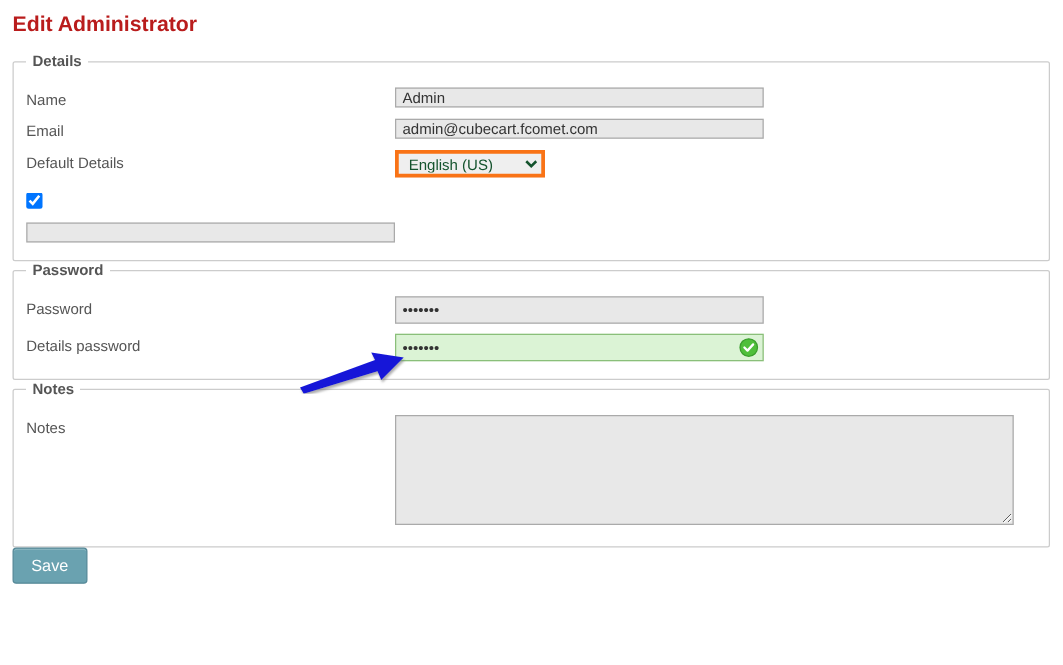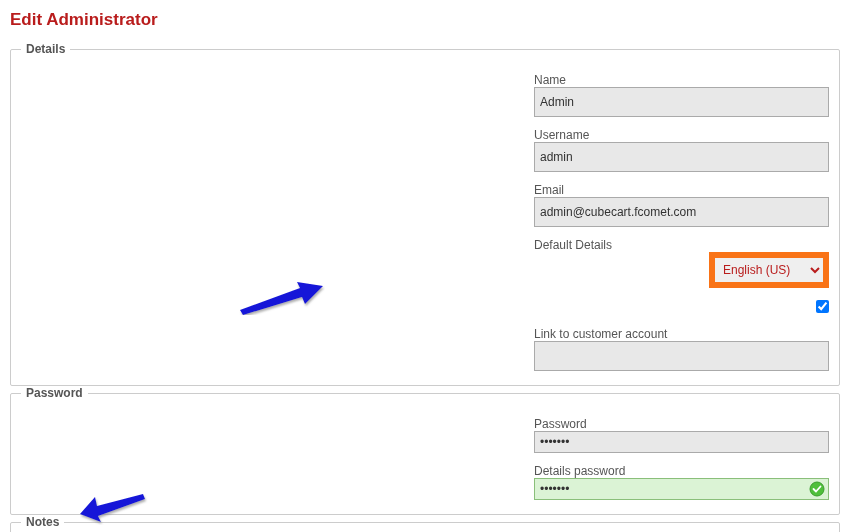--- a/index.html
+++ b/index.html
@@ -26,51 +26,50 @@
       padding: 10px 10px 10px 10px;
     }
     legend {
       padding: 0 5px;
       color: #555;
       font-weight: bold;
       font-size: 12px;
     }
     .form-row {
       display: flex;
-      align-items: flex-end;
+      align-items: flex-start;
       padding: 4px 0;
-      flex-direction: column;
     }
     .form-label {
       width: 295px;
       flex-shrink: 0;
       color: #555;
       padding-top: 3px;
     }
     .form-control {
       flex: 1;
     }
     .text-input {
       width: 295px;
-      height: 30px;
+      height: 16px;
       border: 1px solid #aaa;
       background: #e8e8e8;
       padding: 2px 5px;
       font-size: 12px;
       font-family: Arial, Helvetica, sans-serif;
       color: #333;
     }
     .select-input {
-      height: 36px;
-      border: 6px solid #f97316;
+      height: 22px;
+      border: 3px solid #f97316;
       background: #efefef;
       padding: 1px 4px;
       font-size: 12px;
       font-family: Arial, Helvetica, sans-serif;
-      color: #b91c1c;
+      color: #14532d;
       min-width: 120px;
     }
     .checkbox-input {
       margin-top: 4px;
     }
     .password-input {
       width: 295px;
       height: 22px;
       border: 1px solid #aaa;
       background: #e8e8e8;
@@ -151,26 +150,20 @@
   <fieldset>
     <legend>Details</legend>
 
     <div class="form-row">
       <div class="form-label">Name</div>
       <div class="form-control">
         <input type="text" class="text-input" value="Admin" style="">
       </div>
     </div>
 
-    <div class="form-row">
-      <div class="form-label">Username</div>
-      <div class="form-control">
-        <input type="text" class="text-input" value="admin" style="">
-      </div>
-    </div>
 
     <div class="form-row">
       <div class="form-label">Email</div>
       <div class="form-control">
         <input type="text" class="text-input" value="admin@cubecart.fcomet.com" style="">
       </div>
     </div>
 
     <div class="form-row">
       <div class="form-label">Default Details</div>
@@ -181,21 +174,20 @@
       </div>
     </div>
 
     <div class="form-row">
       <div class="form-control">
         <input type="checkbox" class="checkbox-input" checked="" style="">
       </div>
     </div>
 
     <div class="form-row">
-      <div class="form-label">Link to customer account</div>
       <div class="form-control">
         <input type="text" class="text-input" value="" style="">
       </div>
     </div>
   </fieldset>
 
   <fieldset>
     <legend>Password</legend>
 
     <div class="form-row">

